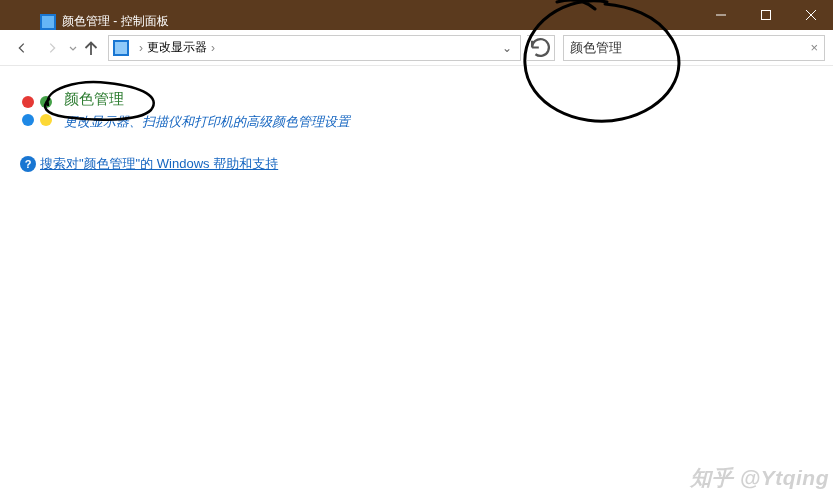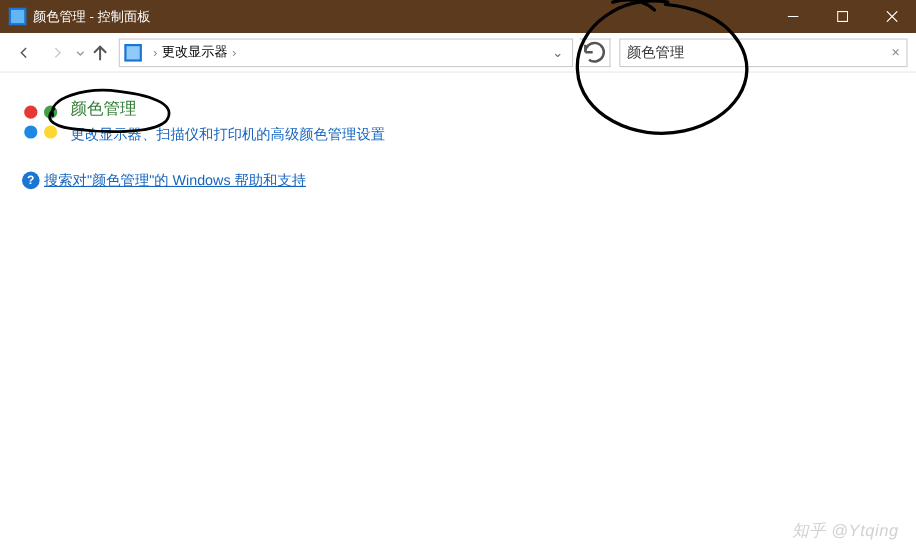--- a/index.html
+++ b/index.html
@@ -1,18 +1,18 @@
 <!DOCTYPE html>
 <html><head>
   <meta charset="utf-8">
   <style>
     * { margin: 0; padding: 0; box-sizing: border-box; font-family: "Segoe UI", "Microsoft YaHei", sans-serif; }
     body { width: 833px; height: 502px; background: #fff; overflow: hidden; position: relative; }
     
-    .titlebar { height: 30px; background: #5b3a1e; display: flex; align-items: center; color: #fff; font-size: 12px; }
+    .titlebar { height: 30px; background: #5b3a1e; display: flex; align-items: flex-end; color: #fff; font-size: 12px; padding-left: 32px; }
     .titlebar-icon { width: 16px; height: 16px; margin: 0 6px 0 8px; background: #1976d2; display: inline-block; position: relative; }
     .titlebar-icon::after { content: ""; position: absolute; inset: 2px; background: #64b5f6; }
     .titlebar-text { flex: 0 0 auto; }
     .titlebar-spacer { flex: 1; }
     .win-btn { width: 45px; height: 30px; display: flex; align-items: center; justify-content: center; color: #fff; }
     .win-btn svg { width: 10px; height: 10px; stroke: #fff; stroke-width: 1; fill: none; }
     
     .navbar { height: 36px; display: flex; align-items: center; padding: 4px 8px; gap: 2px; border-bottom: 1px solid #e8e8e8; }
     .nav-arrow { width: 28px; height: 28px; display: flex; align-items: center; justify-content: center; color: #666; }
     .nav-arrow.disabled { color: #ccc; }
@@ -36,31 +36,31 @@
     .content { padding: 24px 20px; position: relative; }
     .result { display: flex; gap: 10px; margin-bottom: 24px; position: relative; }
     .result-icon { width: 34px; height: 34px; position: relative; flex-shrink: 0; margin-top: 4px; }
     .result-icon .c1 { position: absolute; width: 12px; height: 12px; border-radius: 50%; }
     .result-icon .red { background: #e53935; top: 2px; left: 2px; }
     .result-icon .green { background: #43a047; top: 2px; right: 2px; }
     .result-icon .blue { background: #1e88e5; bottom: 2px; left: 2px; }
     .result-icon .yellow { background: #fdd835; bottom: 2px; right: 2px; }
     .result-text { }
     .result-title { color: #2e7d32; font-size: 15px; margin-bottom: 4px; }
-    .result-desc { color: #1565c0; font-size: 13px; }
+    .result-desc { color: #1565c0; font-size: 13px; font-style: italic; }
     
     .help-row { display: flex; align-items: center; gap: 4px; margin-top: 6px; }
     .help-icon { width: 16px; height: 16px; border-radius: 50%; background: #1976d2; color: #fff; font-size: 11px; display: flex; align-items: center; justify-content: center; font-weight: bold; }
     .help-link { color: #1565c0; font-size: 13px; text-decoration: underline; }
     
     .annotation { position: absolute; pointer-events: none; }
     .annot1 { left: 33px; top: 77px; }
     .annot2 { left: 497px; top: -6px; }
     
-    .watermark { position: absolute; right: 16px; bottom: 10px; color: rgba(190,190,190,0.7); font-size: 15px; font-style: italic; letter-spacing: 0.5px; }
+    .watermark { position: absolute; right: 4px; bottom: 10px; color: rgba(190,190,190,0.7); font-size: 21px; font-style: italic; letter-spacing: 0.5px; font-weight: bold; }
   </style>
 </head>
 <body>
 
 <div class="titlebar">
   <span class="titlebar-icon"></span>
   <span class="titlebar-text">颜色管理 - 控制面板</span>
   <span class="titlebar-spacer"></span>
   <div class="win-btn">
     <svg viewBox="0 0 10 10">

